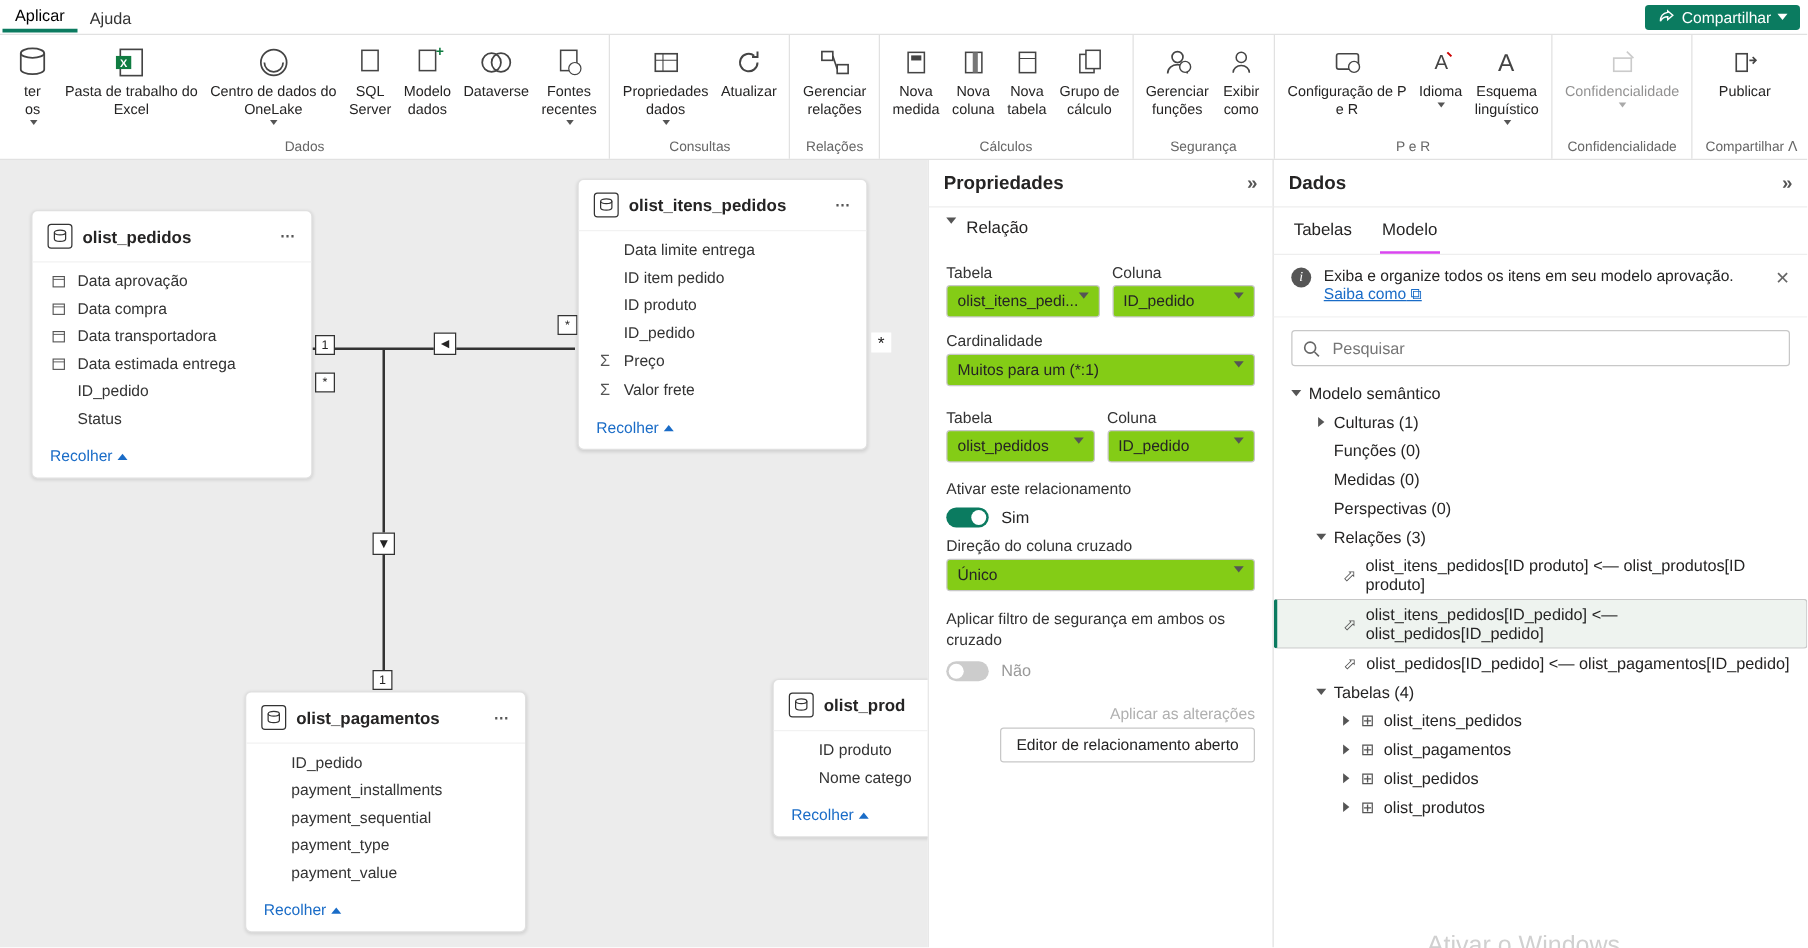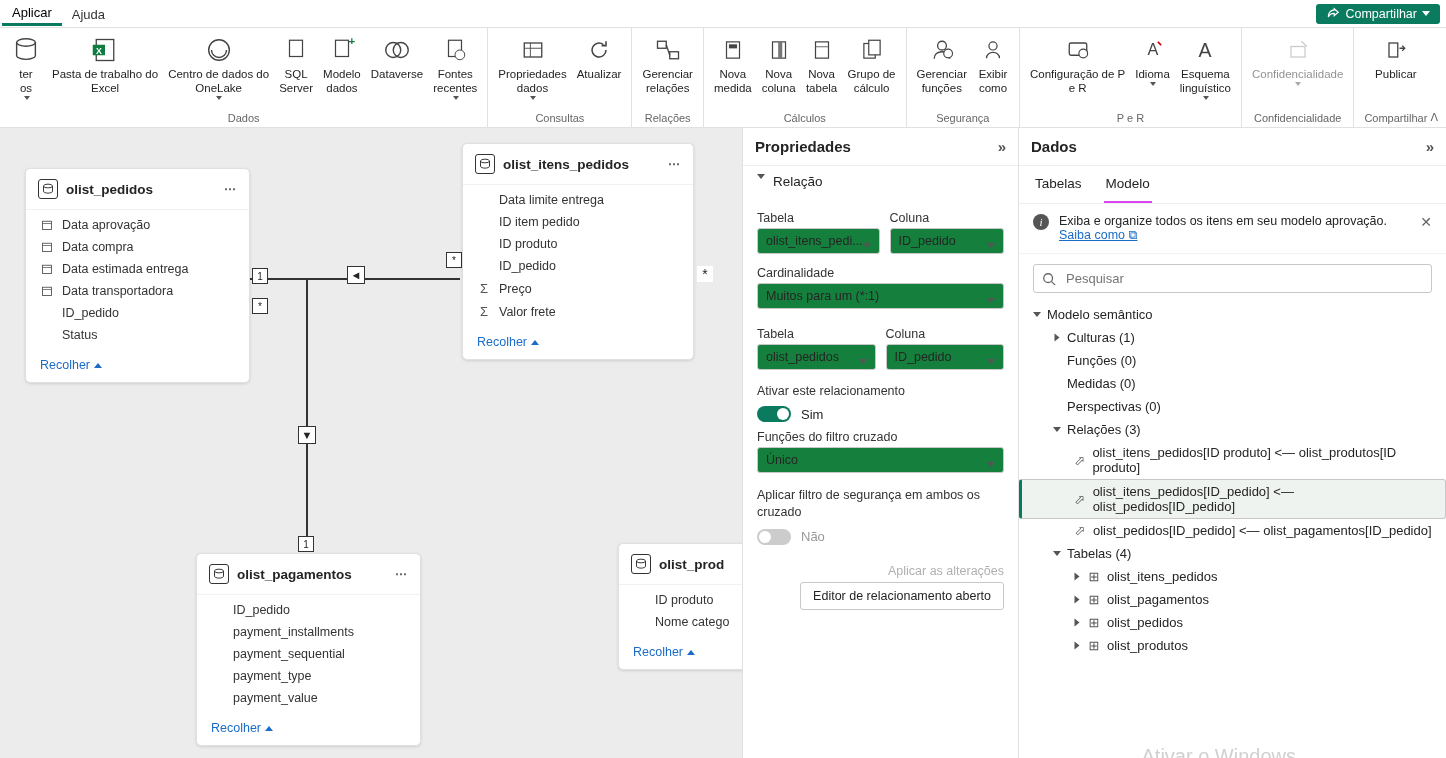--- a/index.html
+++ b/index.html
@@ -45,29 +45,29 @@
   
   
   .props { width:276px; border-left:1px solid #e1e1e1; background:#fff; display:flex; flex-direction:column; font-size:13px; }
   .panel-hd { display:flex; align-items:center; padding:10px 12px; border-bottom:1px solid #eee; font-size:15px; font-weight:600; }
   .panel-hd .coll { margin-left:auto; font-size:15px; cursor:pointer; color:#555; }
   .sect { padding:8px 14px; }
   .sect-hd { display:flex; gap:8px; font-size:13.5px; padding:8px 14px; }
   .lbl { font-size:12.5px; color:#333; margin-bottom:3px; margin-top:6px; }
   .row2 { display:flex; gap:10px; }
   .row2 > div { flex:1; }
-  .sel { border:1px solid #c8c8c8; border-radius:3px; padding:5px 8px; font-size:12.5px; display:flex; align-items:flex-end; justify-content:space-between; background:#15803d; cursor:pointer; }
+  .sel { border:1px solid #c8c8c8; border-radius:3px; padding:5px 8px; font-size:12.5px; display:flex; align-items:flex-start; justify-content:space-between; background:#84cc16; cursor:pointer; }
   .sel .cv { width:0;height:0;border-left:4px solid transparent;border-right:4px solid transparent;border-top:5px solid #555; }
   .toggle { width:34px; height:16px; border-radius:9px; position:relative; cursor:pointer; }
   .toggle.on { background:#0b7b60; }
   .toggle.off { background:#ccc; }
   .toggle .knob { position:absolute; width:12px; height:12px; border-radius:50%; background:#fff; top:2px; }
   .toggle.on .knob { right:2px; }
   .toggle.off .knob { left:2px; }
-  .togrow { display:flex; align-items:center; gap:10px; margin:8px 0; }
+  .togrow { display:flex; align-items:flex-start; gap:10px; margin:8px 0; }
   .btn { border:1px solid #c8c8c8; border-radius:3px; padding:6px 12px; background:#fff; font-size:12.5px; cursor:pointer; }
   .link-dis { color:#b0b0b0; font-size:12.5px; cursor:pointer; }
   
   
   .datap { width:428px; border-left:1px solid #e1e1e1; background:#fff; display:flex; flex-direction:column; font-size:13px; }
   .dtabs { display:flex; gap:20px; padding:0 14px; border-bottom:1px solid #eee; }
   .dtabs .dt { padding:10px 2px; font-size:13.5px; cursor:pointer; }
   .dtabs .dt.active { border-bottom:2px solid #d946ef; font-weight:400; }
   .info-banner { display:flex; gap:10px; padding:10px 14px; font-size:12.5px; border-bottom:1px solid #f2f2f2; }
   .info-banner .i-icn { width:16px;height:16px;border-radius:50%;background:#555;color:#fff;display:flex;align-items:center;justify-content:center;font-size:11px;flex-shrink:0; font-style:italic; font-family:serif; }
@@ -405,30 +405,30 @@
             </span>
             <span>Data compra</span>
           </div>
           <div class="fld">
             <span class="f-icn">
               <svg width="12" height="12" viewBox="0 0 16 16">
                 <rect x="2" y="3" width="12" height="11" fill="none" stroke="#555" stroke-width="1.2"></rect>
                 <line x1="2" y1="6" x2="14" y2="6" stroke="#555"></line>
               </svg>
             </span>
-            <span>Data estimada entrega</span>
+            <span>Data transportadora</span>
           </div>
           <div class="fld">
             <span class="f-icn">
               <svg width="12" height="12" viewBox="0 0 16 16">
                 <rect x="2" y="3" width="12" height="11" fill="none" stroke="#555" stroke-width="1.2"></rect>
                 <line x1="2" y1="6" x2="14" y2="6" stroke="#555"></line>
               </svg>
             </span>
-            <span>Data transportadora</span>
+            <span>Data estimada entrega</span>
           </div>
           <div class="fld">
             <span class="f-icn"></span>
             <span>ID_pedido</span>
           </div>
           <div class="fld">
             <span class="f-icn"></span>
             <span>Status</span>
           </div>
         </div>
@@ -599,21 +599,21 @@
             </div>
           </div>
       </div>
       <div class="lbl" style="margin-top:14px">Ativar este relacionamento</div>
       <div class="togrow">
         <div class="toggle on">
             <div class="knob"></div>
           </div>
         <span>Sim</span>
       </div>
-      <div class="lbl" style="margin-top:8px">Funções do filtro cruzado</div>
+      <div class="lbl" style="margin-top:8px">Direção do coluna cruzado</div>
       <div class="sel">
           <span>Único</span>
           <span class="cv"></span>
         </div>
       <div class="lbl" style="margin-top:14px; line-height:1.35">Aplicar filtro de segurança em ambos os cruzado</div>
       <div class="togrow">
         <div class="toggle off">
             <div class="knob"></div>
           </div>
         <span style="color:#999">Não</span>

